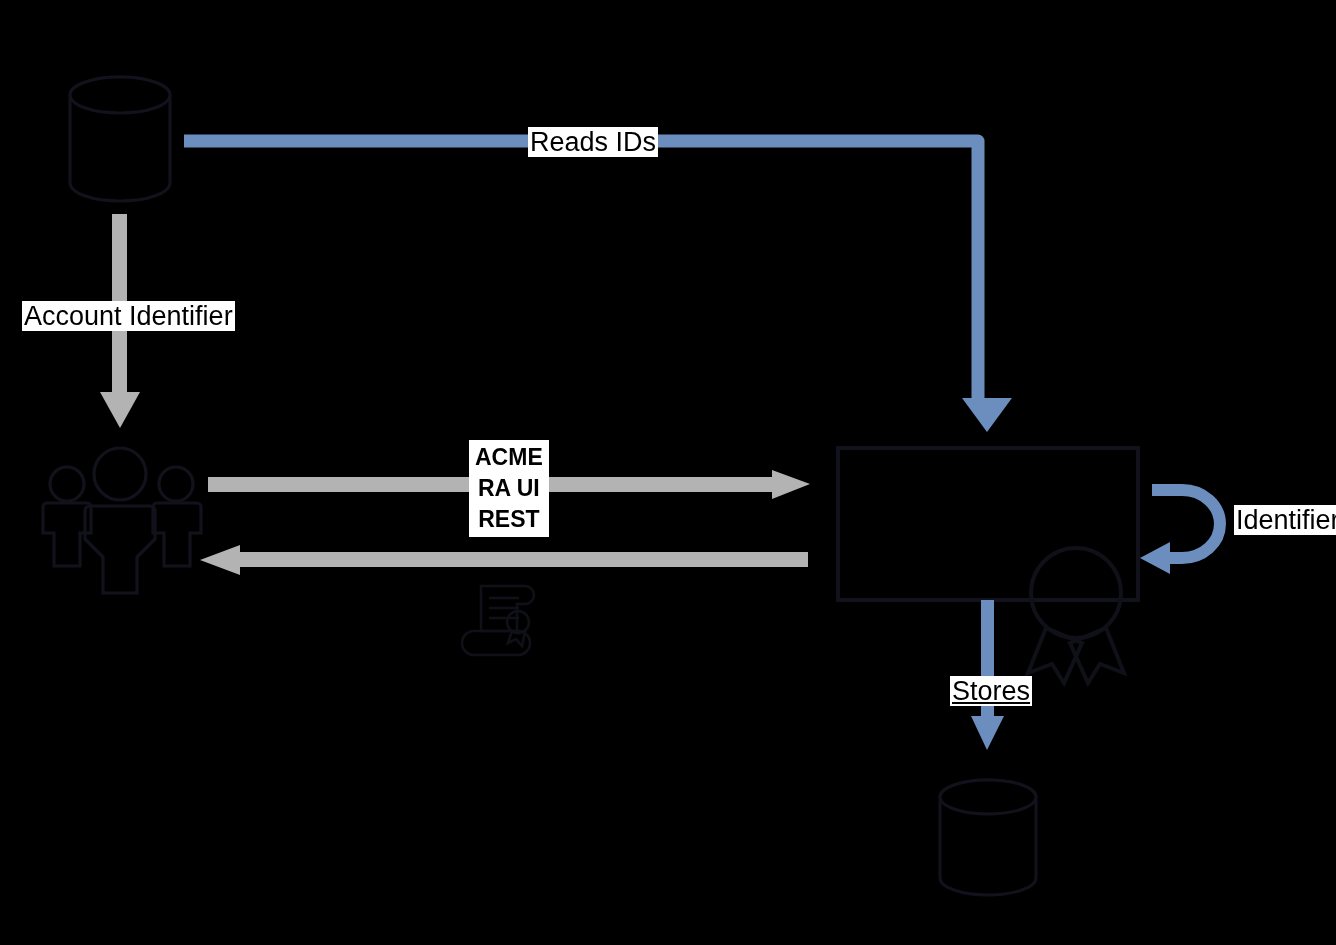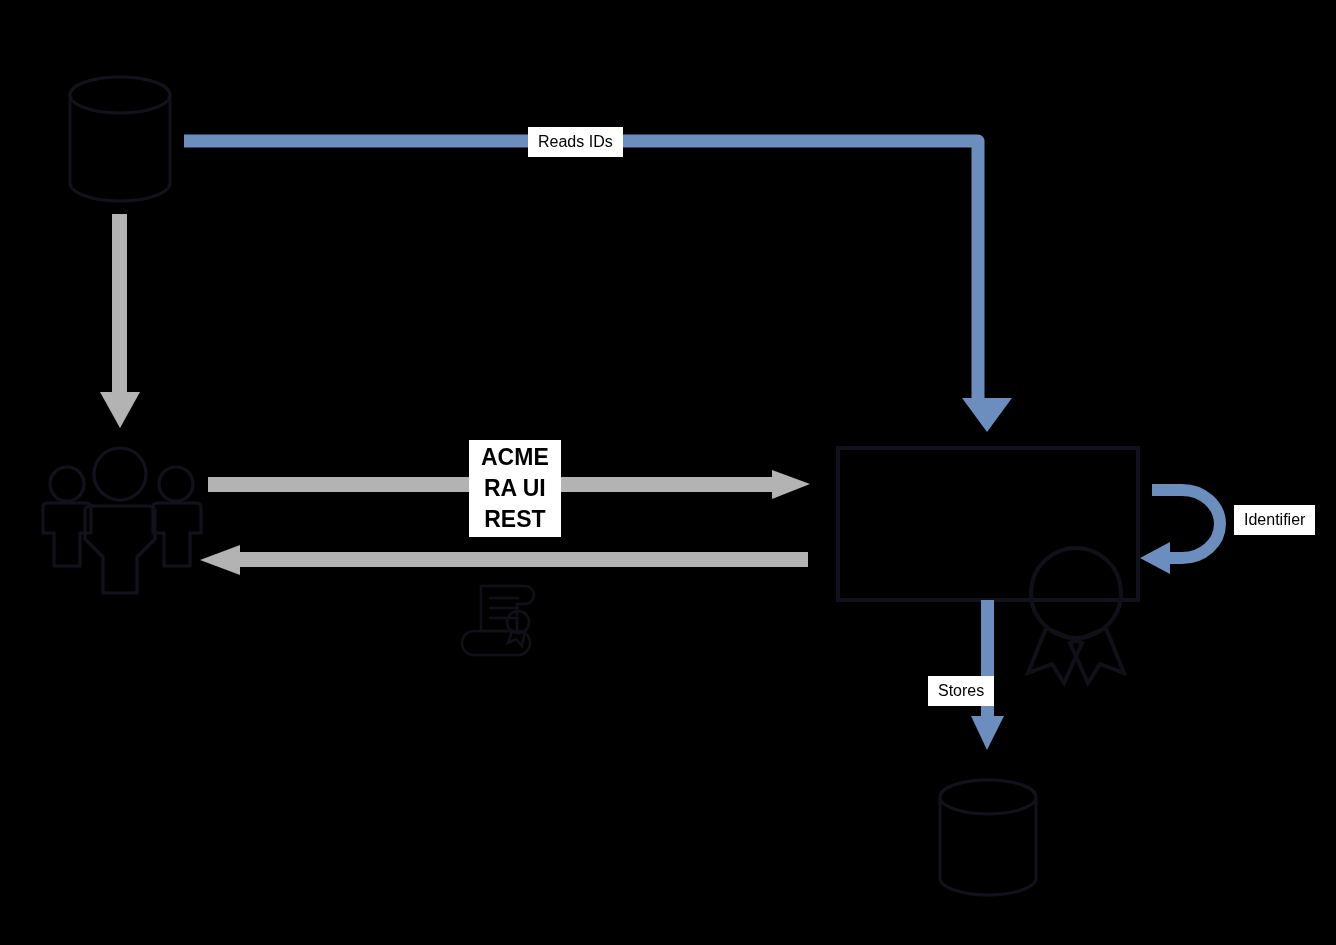--- a/index.html
+++ b/index.html
@@ -2,24 +2,24 @@
 <html><head>
 <meta charset="utf-8">
 <style>
   html,body{margin:0;padding:0;background:#000;}
   body{width:1336px;height:945px;overflow:hidden;
        font-family:"Liberation Sans",sans-serif;}
   #stage{position:relative;width:1336px;height:945px;background:#000;}
   svg.layer{position:absolute;left:0;top:0;width:1336px;height:945px;}
   .lbl{position:absolute;background:#ffffff;color:#000000;
        font-family:"Liberation Sans",sans-serif;
-       font-size:16px;line-height:28px;white-space:nowrap;
-       padding:1px 10px;}
+       font-size:27px;line-height:28px;white-space:nowrap;
+       padding:1px 2px;}
   .lbl.multi{white-space:pre;text-align:center;font-weight:bold;
-             font-size:23px;line-height:31px;padding:2px 12px;}
+             font-size:23px;line-height:31px;padding:2px 6px;}
 </style>
 </head>
 <body>
 
 <div id="stage">
 
   <svg class="layer" viewBox="0 0 1336 945">
     <defs></defs>
 
     <g>
@@ -90,20 +90,21 @@
     </g>
 
     <g>
       <path d="M940,797 a48,17 0 0,1 96,0 L1036,878 a48,17 0 0,1 -96,0 Z" fill="#000" stroke="#12121c" stroke-width="3"></path>
       <ellipse cx="988" cy="797" rx="48" ry="17" fill="#000" stroke="#12121c" stroke-width="3"></ellipse>
     </g>
   </svg>
 
   <div class="lbl" style="left:528px;top:127px;">Reads IDs</div>
 
+  <div class="lbl" style="left:22px;top:301px;">Account Identifier</div>
 
   <div class="lbl multi" style="left:469px;top:440px;"><span>ACME</span><br><span>RA UI</span><br><span>REST</span></div>
 
   <div class="lbl" style="left:1234px;top:505px;">Identifier</div>
 
-  <div class="lbl" style="left:928px;top:676px;">Stores</div>
+  <div class="lbl" style="left:950px;top:676px;text-decoration:underline;">Stores</div>
 
 </div>
 
 </body></html>

